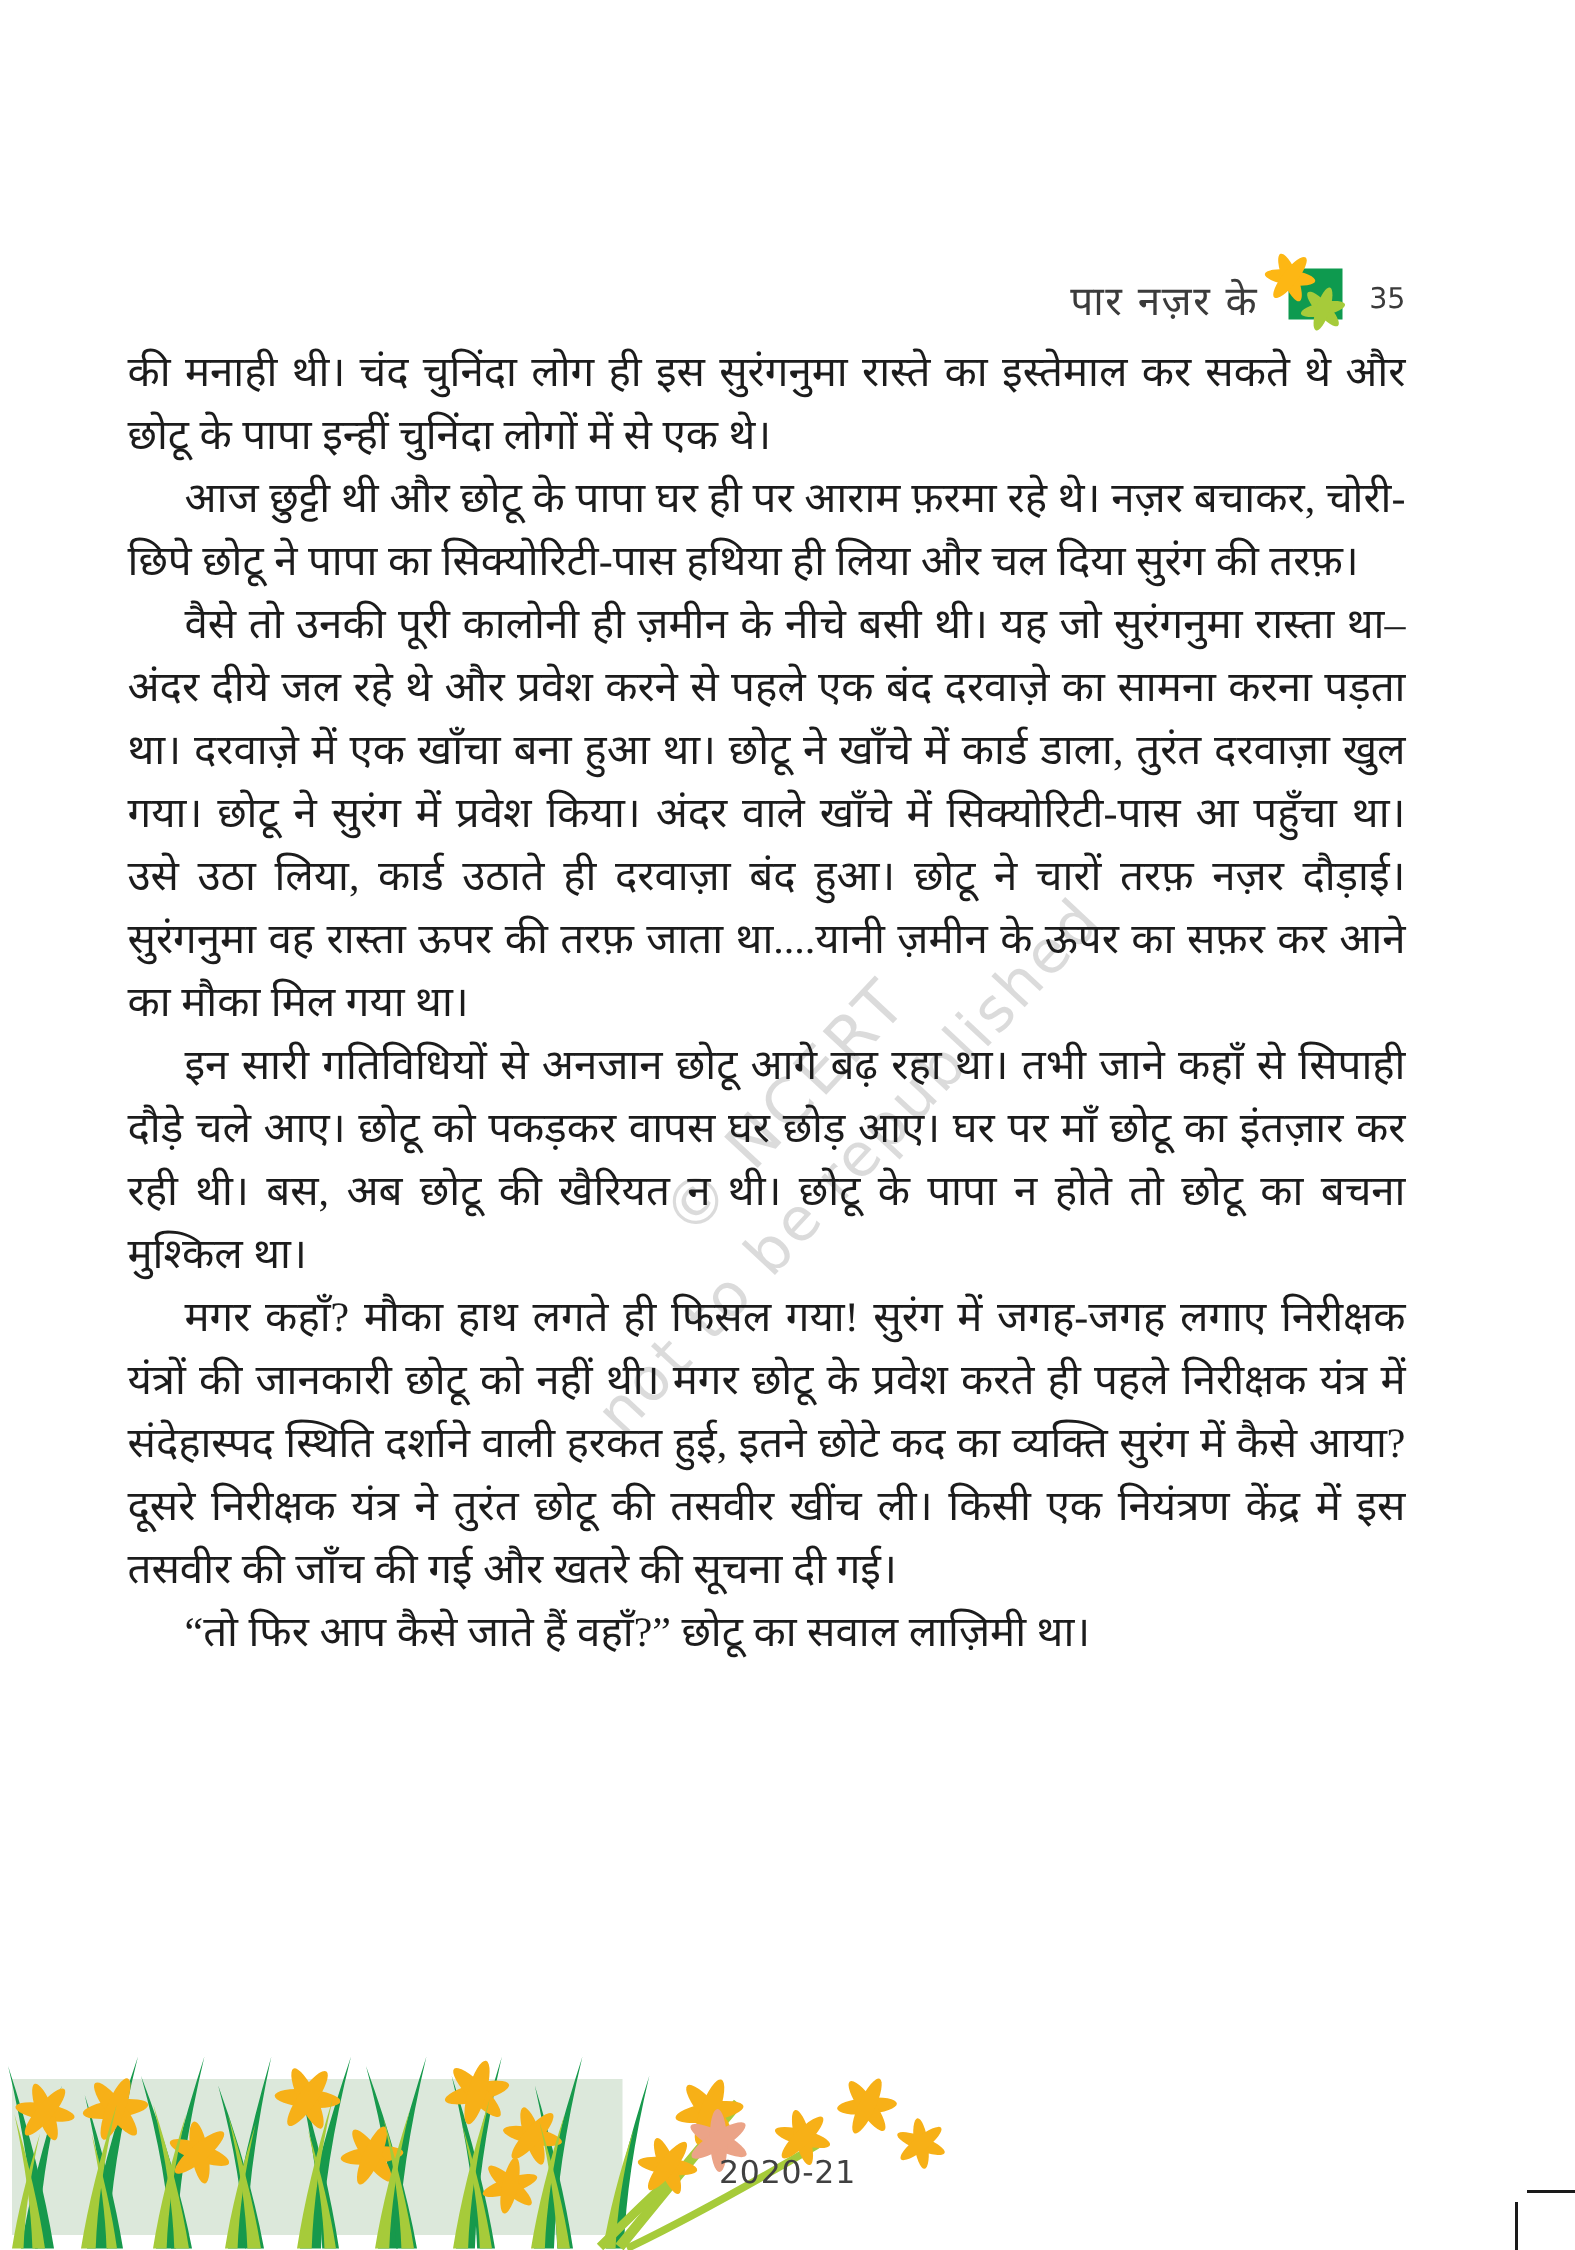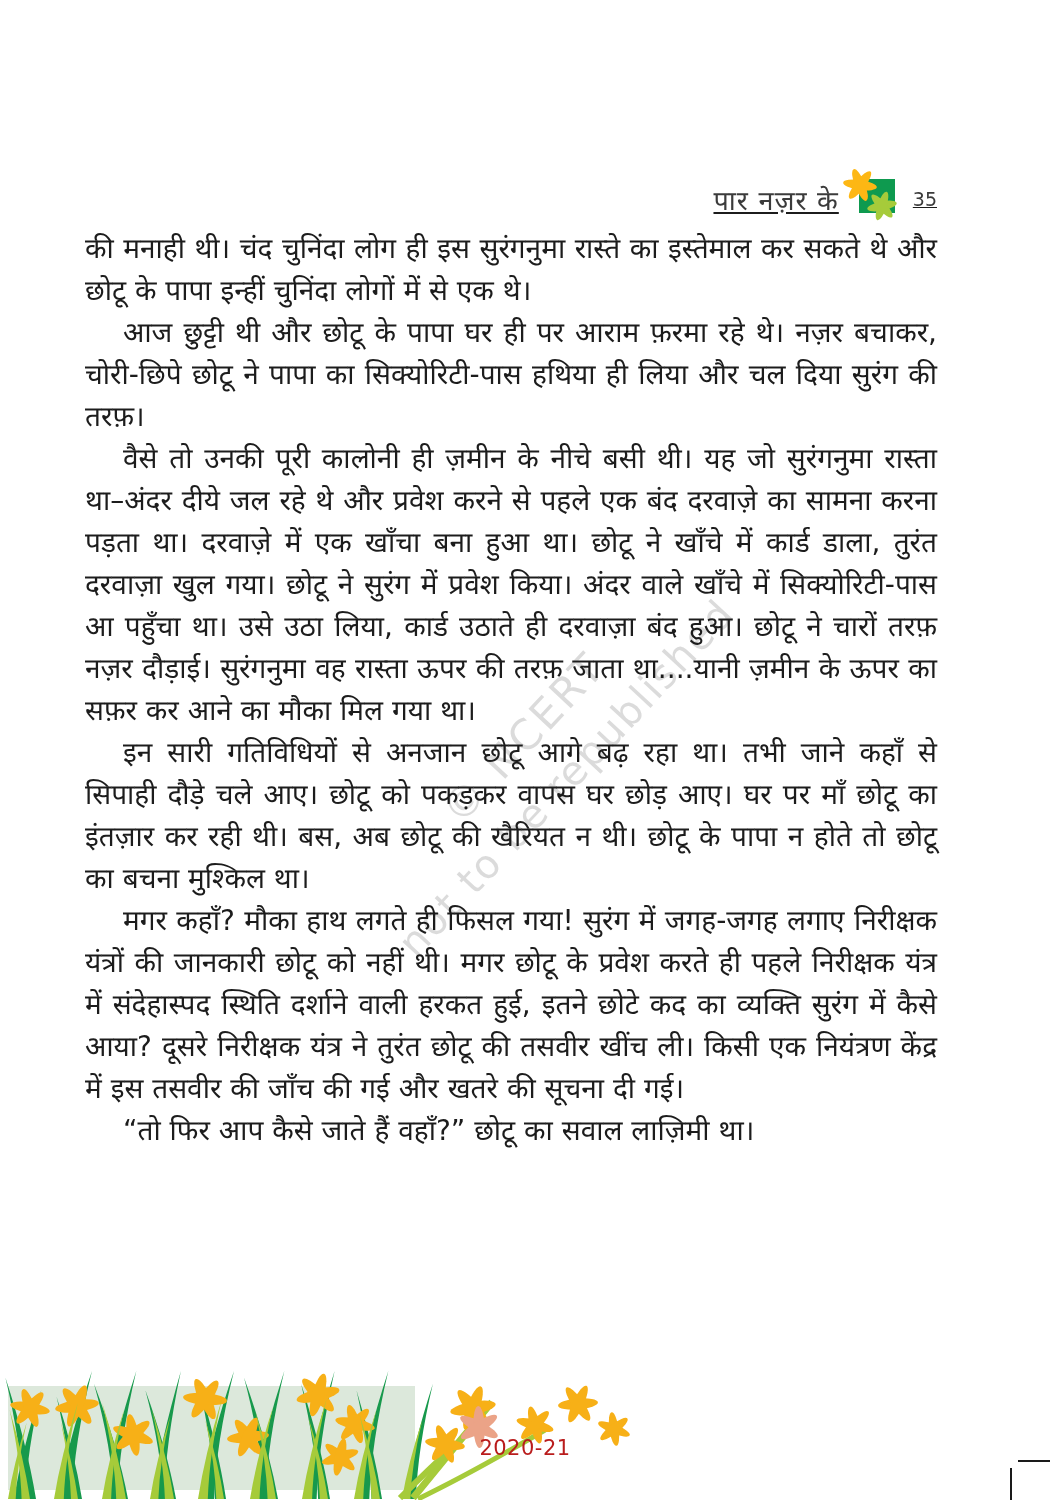--- a/index.html
+++ b/index.html
@@ -6,45 +6,44 @@
   body{
     width:1050px;height:1500px;position:relative;background:#ffffff;
     font-family:"DejaVu Sans","Liberation Sans",sans-serif;
     color:#1c1c1c;overflow:hidden;
   }
   
   .header{
     position:absolute;left:0;top:168px;width:937px;height:62px;
     display:flex;justify-content:flex-end;align-items:center;gap:4px;
     z-index:2;
-    text-decoration:underline;
   }
   .header .title{font-size:27px;color:#3b3b3b;letter-spacing:1px;white-space:nowrap;}
   .header .pagenum{font-size:19px;color:#3b3b3b;margin-left:-6px;}
   .logo-svg{width:72px;height:62px;display:block;}
   
   .watermark{
     position:absolute;left:265px;top:700px;width:560px;z-index:0;
     transform:rotate(-47deg);text-align:center;
     color:rgba(90,90,90,0.22);pointer-events:none;
   }
   .watermark .wm1{font-size:42px;letter-spacing:3px;line-height:58px;}
   .watermark .wm2{font-size:40px;letter-spacing:2px;line-height:58px;}
   
   .page-text{
     position:absolute;left:85px;top:228px;width:852px;z-index:1;
     font-size:28px;line-height:42px;text-align:justify;
   }
-  .page-text p{margin:0;padding:0;text-indent:38px;}
+  .page-text p{margin:0;padding:0;text-indent:38px;font-family:Liberation Serif, serif;}
   .page-text p.noindent{text-indent:0;}
   
   .illustration{position:absolute;left:0;top:1368px;width:645px;height:132px;z-index:2;}
   .edition{
     position:absolute;left:0;top:1436px;width:1050px;text-align:center;
-    font-size:21px;color:#b91c1c;z-index:3;letter-spacing:0.5px;
+    font-size:21px;color:#404040;z-index:3;letter-spacing:0.5px;
   }
   .cropmark-h{position:absolute;left:1018px;top:1460px;width:32px;height:2px;background:#1a1a1a;z-index:4;}
   .cropmark-v{position:absolute;left:1010px;top:1468px;width:2px;height:32px;background:#1a1a1a;z-index:4;}
 </style>
 </head>
 <body>
 
 <div class="watermark">
   <div class="wm1">© NCERT</div>
   <div class="wm2">not to be republished</div>

